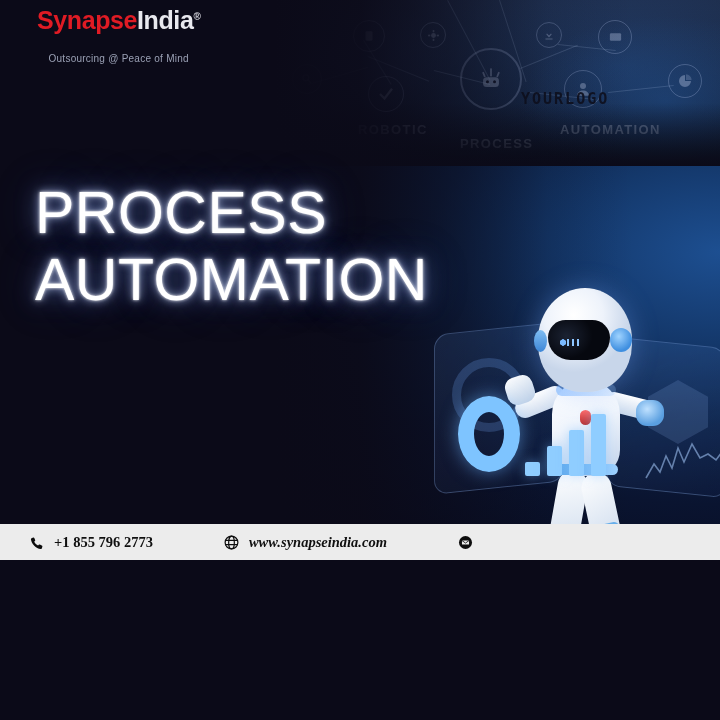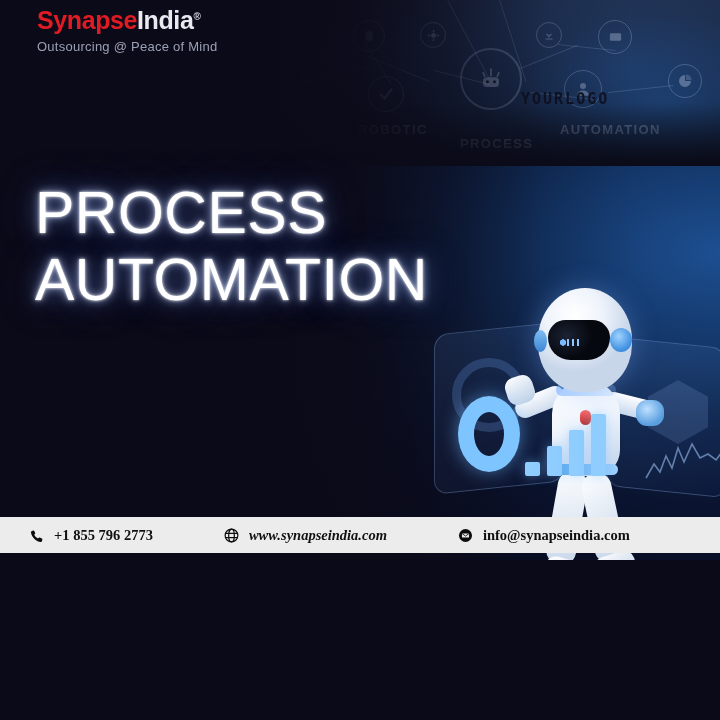--- a/index.html
+++ b/index.html
@@ -67,22 +67,22 @@
     color:rgba(14,16,30,.92);
   }
 
   
   .logo { position:absolute; left:37px; top:8px; }
   .logo .wordmark { font-size:25px; font-weight:700; letter-spacing:-.4px; line-height:1; white-space:nowrap; }
   .logo .wm-red   { color:#e01b24; }
   .logo .wm-white { color:#e9e9ef; }
   .logo .reg { font-size:10px; vertical-align:super; color:#d8d8e0; }
   .logo .tag {
-    margin-top:6px; text-align:center;
-    font-size:13px; letter-spacing:.25px; color:#9aa0b4; white-space:nowrap;
+    margin-top:20px; text-align:center;
+    font-size:10px; letter-spacing:.25px; color:#9aa0b4; white-space:nowrap;
   }
 
   
   .headline {
     position:absolute; left:35px; top:180px; width:430px;
     font-family:"Liberation Sans", sans-serif;
     font-weight:400; font-size:59px; line-height:67px;
     letter-spacing:.5px;
     color:#ffffff;
     text-shadow:
@@ -200,21 +200,21 @@
     transform:rotate(12deg); background:#67aeea; }
   .r-knee-r { position:absolute; left:82px; top:236px; width:30px; height:12px; border-radius:7px;
     transform:rotate(-12deg); background:#67aeea; }
   .r-foot-l { position:absolute; left:36px; top:272px; width:48px; height:26px; border-radius:14px 18px 16px 20px;
     transform:rotate(16deg); background:linear-gradient(160deg,#ffffff,#c3d4e9); }
   .r-foot-r { position:absolute; left:84px; top:266px; width:44px; height:26px; border-radius:18px 14px 20px 16px;
     transform:rotate(-18deg); background:linear-gradient(160deg,#ffffff,#c0d1e7); }
 
   
   .footer {
-    position:absolute; left:0; bottom:7px; width:720px; height:36px;
+    position:absolute; left:0; bottom:0; width:720px; height:36px;
     background:#ececec;
     display:flex; align-items:center;
     font-family:"Liberation Serif", serif;
     font-size:14.5px; font-weight:700; color:#101010;
   }
   .fitem { display:flex; align-items:center; gap:9px; }
   .f1 { margin-left:28px; }
   .f2 { margin-left:70px;font-style:italic; }
   .f3 { margin-left:70px; }
   .ficon { width:17px; height:17px; flex:none; color:#0d0d0d; }
@@ -372,17 +372,16 @@
           <line x1="3" y1="15" x2="21" y2="15"></line>
       </svg>
       <span>www.synapseindia.com</span>
     </div>
     <div class="fitem f3">
       <svg class="ficon" viewBox="0 0 24 24" fill="currentColor">
         <circle cx="12" cy="12" r="9.2"></circle>
         <path d="M7 9.2h10v5.6H7z" fill="#ececec"></path>
         <path d="M7 9.2l5 3.6 5-3.6" fill="none" stroke="#111" stroke-width="1.2"></path>
       </svg>
-      <span>info@synapseindia.com</span>
     </div>
   </div>
 
 </div>
 
 </body></html>

